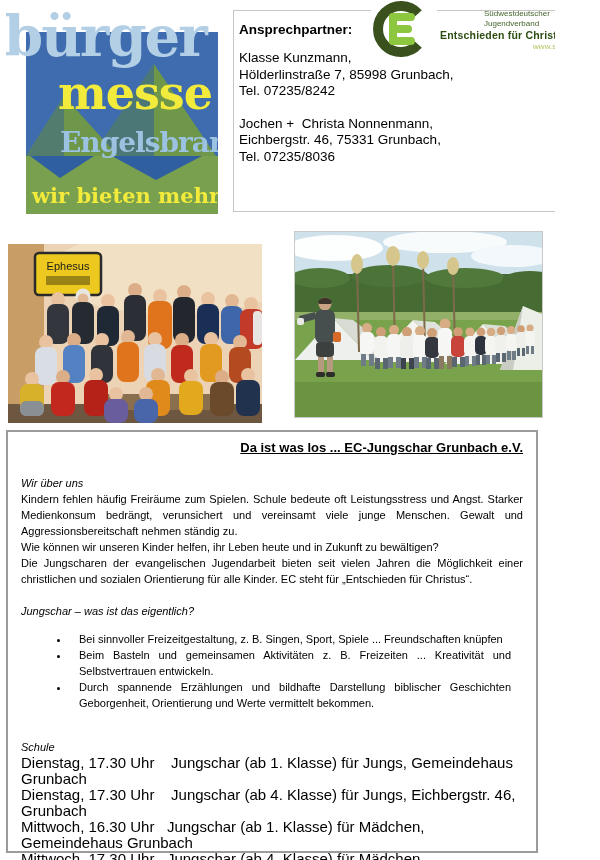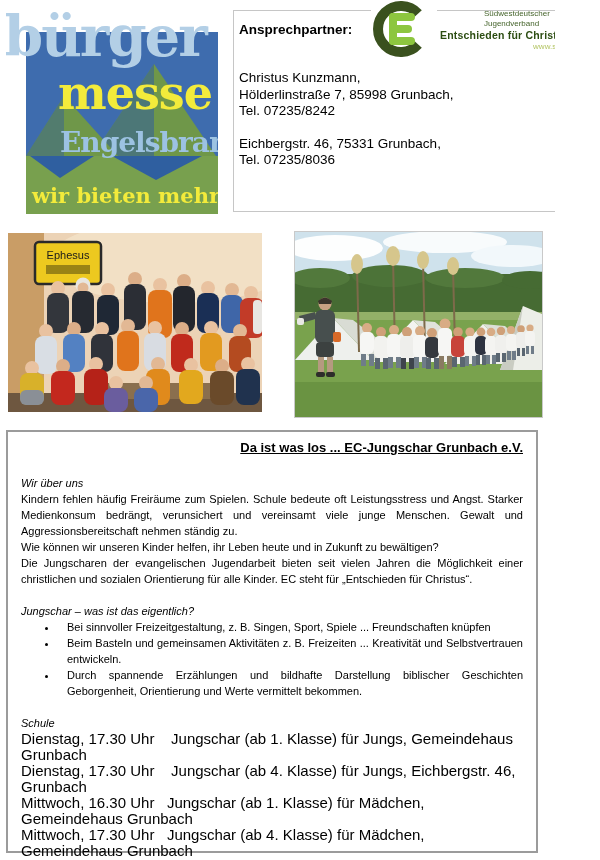--- a/index.html
+++ b/index.html
@@ -11,50 +11,50 @@
   
   .logo-wrap { position:absolute; left:6px; top:6px; width:212px; height:208px; }
   .logo-wrap svg { display:block; }
 
   
   .contact-panel {
     position:absolute; left:233px; top:10px; width:349px; height:202px;
     border:1px solid #c6c6c6; background:#fff; box-sizing:border-box;
   }
   .contact-inner { padding:11px 0 0 5px; }
-  .contact-heading { font-weight:bold; font-size:13.5px; margin-bottom:33px; }
+  .contact-heading { font-weight:bold; font-size:13.5px; margin-bottom:13px; }
   .contact-line { font-size:13.5px; line-height:16.5px; white-space:pre-wrap; }
   .contact-gap { height:16px; }
 
   
   .ec-logo { position:absolute; left:371px; top:0; width:212px; height:60px; }
   .ec-badge { position:absolute; left:0; top:0; background:#fff; }
   .ec-text { position:absolute; left:69px; top:9px; width:146px; }
   .ec-org { font-size:8px; color:#44632a; line-height:10px;margin-left:44px; }
   .ec-name { font-size:10.5px; font-weight:bold; color:#2c4d12; line-height:13px; letter-spacing:.2px; }
   .ec-site { font-size:8px; color:#b4c565; text-align:right; line-height:10px; }
 
   
-  .photo1 { position:absolute; left:8px; top:233px; width:254px; height:179px; }
+  .photo1 { position:absolute; left:8px; top:244px; width:254px; height:179px; }
   .photo2 { position:absolute; left:294px; top:231px; width:247px; height:185px; border:1px solid #c9c9c9; }
   .photo1 svg, .photo2 svg { display:block; }
 
   
   .info-box {
     position:absolute; left:6px; top:430px; width:532px; height:423px;
     border:2px solid #9b9b9b; box-sizing:border-box;
     padding:6px 13px 0 13px; background:#fff;
   }
   .info-title { font-size:13px; font-weight:bold; text-decoration:underline; margin:2px 0 0 0;text-align:right; }
   .sec-head { font-size:11px; font-style:italic; line-height:16px; }
   .info-box p { margin:0; font-size:11px; line-height:16px; }
   .justify { text-align:justify; }
   .vspace { height:16px; }
   .vspace-lg { height:20px; }
-  ul.activities { margin:0; padding-left:37px; }
+  ul.activities { margin:12px; padding-left:37px; }
   ul.activities li { font-size:11px; line-height:16px; text-align:justify; padding-left:9px; }
   .termin { font-size:15px; line-height:16px; white-space:pre-wrap; }
 </style>
 </head>
 <body>
 
 <div class="page">
 
   <div class="logo-wrap">
     <svg width="212" height="208" viewBox="0 0 212 208">
@@ -69,24 +69,25 @@
       <text x="-2" y="50" font-family="DejaVu Serif, serif" font-weight="bold" font-size="56" fill="#b3cfe6" style="letter-spacing:-2px">bürger</text>
       <text x="52" y="103" font-family="DejaVu Serif, serif" font-weight="bold" font-size="46" fill="#f3eb3b" style="letter-spacing:-1px">messe</text>
       <text x="54" y="146" font-family="DejaVu Serif, serif" font-weight="bold" font-size="28" fill="#9cc2e2" style="letter-spacing:-1px">Engelsbrand</text>
       <text x="120" y="197" text-anchor="middle" font-family="DejaVu Serif, serif" font-weight="bold" font-size="21" fill="#f3eb3b">wir bieten mehr</text>
     </svg>
   </div>
 
   <div class="contact-panel">
     <div class="contact-inner">
       <div class="contact-heading">Ansprechpartner:</div>
-      <div class="contact-line">Christus Kunzmann,</div>
+      <div class="contact-line">Klasse Kunzmann,</div>
       <div class="contact-line">Hölderlinstraße 7, 85998 Grunbach,</div>
       <div class="contact-line">Tel. 07235/8242</div>
       <div class="contact-gap"></div>
+      <div class="contact-line">Jochen +  Christa Nonnenmann,</div>
       <div class="contact-line">Eichbergstr. 46, 75331 Grunbach,</div>
       <div class="contact-line">Tel. 07235/8036</div>
     </div>
   </div>
 
   <div class="ec-logo">
     <svg class="ec-badge" width="66" height="58" viewBox="0 0 66 58">
       <path d="M 47.1 44.4 A 23 23 0 1 1 47.1 13.6" fill="none" stroke="#3a511e" stroke-width="10"></path>
       <g stroke="#8dc63f" stroke-width="8" stroke-linecap="round" fill="none">
         <path d="M 22 17 L 22 41"></path>

